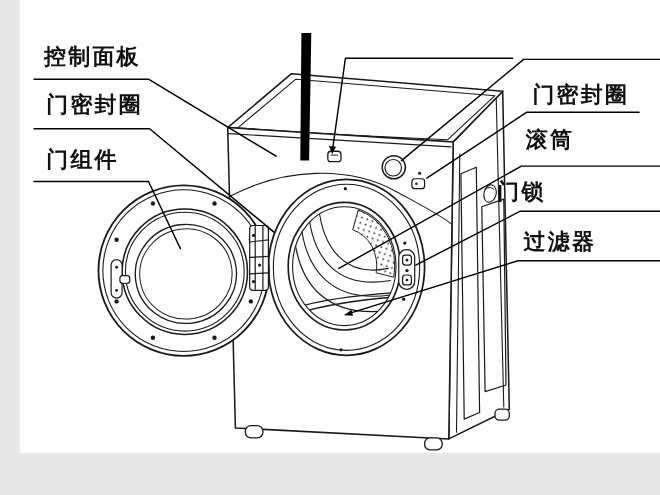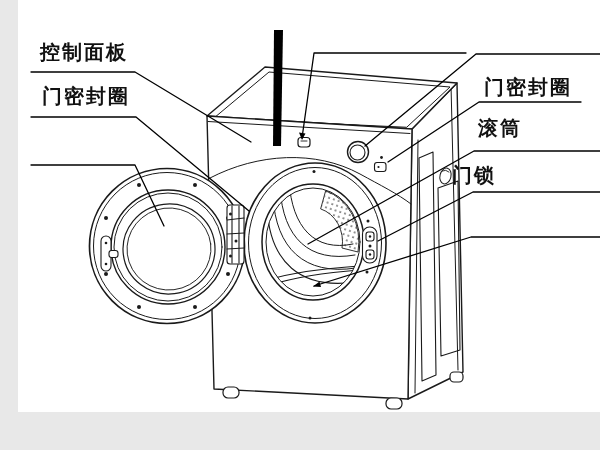--- a/index.html
+++ b/index.html
@@ -171,16 +171,18 @@
       <polyline points="600,151 456,151 290,244"></polyline>
       <polyline points="600,192 455,192 360,241"></polyline>
       <polyline points="600,237 453,237 296,286"></polyline>
       <polygon points="284,140 281,132.5 287.5,133.5" fill="#000000" stroke="none"></polygon>
       <polygon points="295,286.5 301.5,281.5 303,287" fill="#000000" stroke="none"></polygon>
     </g>
   </svg>
 
   <div class="lbl" id="lbl-control">控制面板</div>
   <div class="lbl" id="lbl-seal">门密封圈</div>
+  <div class="lbl" id="lbl-assembly">门组件</div>
   <div class="lbl" id="lbl-power">门密封圈</div>
   <div class="lbl" id="lbl-drum">滚筒</div>
   <div class="lbl" id="lbl-lock">门锁</div>
+  <div class="lbl" id="lbl-filter">过滤器</div>
 </div>
 
 </body></html>

